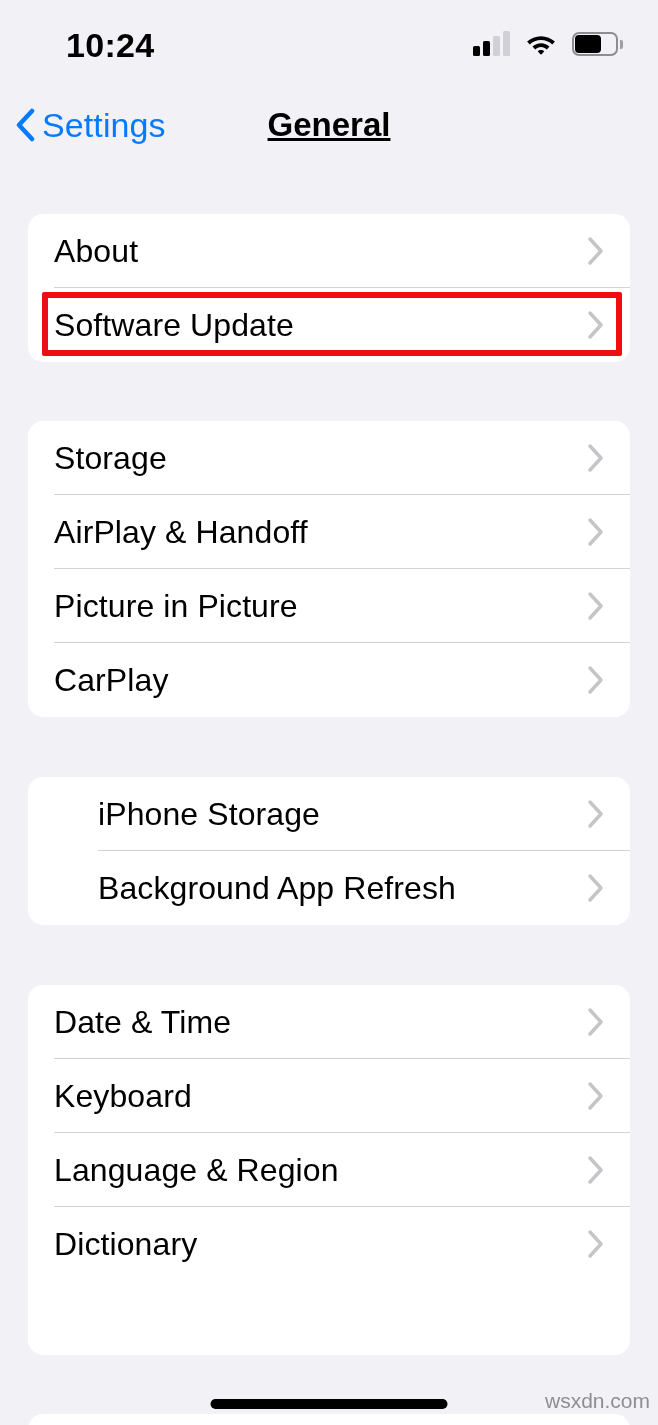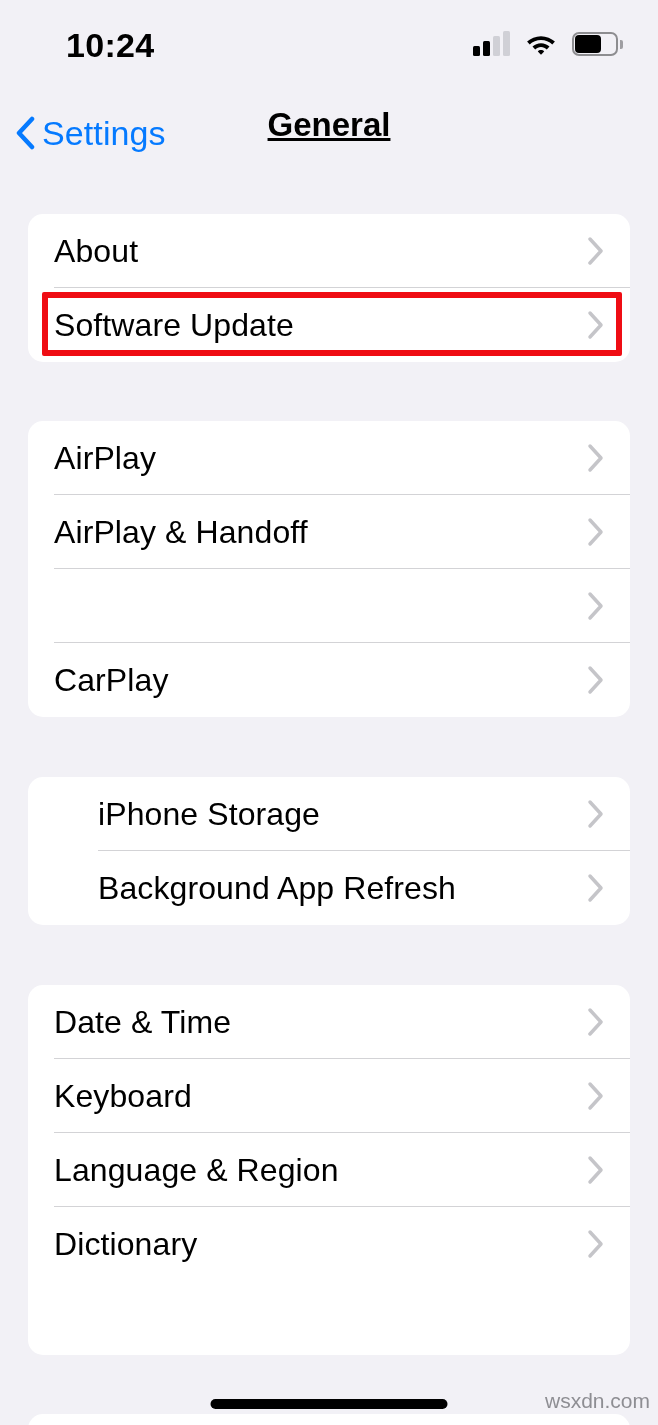--- a/index.html
+++ b/index.html
@@ -58,21 +58,21 @@
   }
 
   
   #nav-bar {
     position:absolute; top:86px; left:0;
     width:658px; height:80px;
   }
   #back-button {
     position:absolute; left:14px; top:12px;
     display:flex; align-items:center; gap:6px;
-    height:54px; cursor:pointer;margin-top:8px;
+    height:54px; cursor:pointer;
   }
   .chev-back { width:22px; height:34px; display:block; }
   #back-label {
     font-size:34px; color:#057aff; letter-spacing:0.1px;
   }
   #nav-title {
     position:absolute; left:0; top:12px; width:658px;
     text-align:center; line-height:54px;
     font-size:33px; font-weight:700; color:#000;text-decoration:underline;
   }
@@ -202,38 +202,39 @@
         <span class="row-chevron">
           <svg viewBox="0 0 20 32">
               <path d="M4 4 L15 16 L4 28" fill="none" stroke="#c5c5c9" stroke-width="3.5" stroke-linecap="round" stroke-linejoin="round"></path>
             </svg>
         </span>
       </div>
     </div>
 
     <div class="card" id="card-2">
       <div class="row">
-        <span class="row-label">AirPlay</span>
+        <span class="row-label">Storage</span>
         <span class="row-chevron">
           <svg viewBox="0 0 20 32">
               <path d="M4 4 L15 16 L4 28" fill="none" stroke="#c5c5c9" stroke-width="3.5" stroke-linecap="round" stroke-linejoin="round"></path>
             </svg>
         </span>
         <span class="sep"></span>
       </div>
       <div class="row">
         <span class="row-label">AirPlay &amp; Handoff</span>
         <span class="row-chevron">
           <svg viewBox="0 0 20 32">
               <path d="M4 4 L15 16 L4 28" fill="none" stroke="#c5c5c9" stroke-width="3.5" stroke-linecap="round" stroke-linejoin="round"></path>
             </svg>
         </span>
         <span class="sep"></span>
       </div>
       <div class="row">
+        <span class="row-label">Picture in Picture</span>
         <span class="row-chevron">
           <svg viewBox="0 0 20 32">
               <path d="M4 4 L15 16 L4 28" fill="none" stroke="#c5c5c9" stroke-width="3.5" stroke-linecap="round" stroke-linejoin="round"></path>
             </svg>
         </span>
         <span class="sep"></span>
       </div>
       <div class="row">
         <span class="row-label">CarPlay</span>
         <span class="row-chevron">

